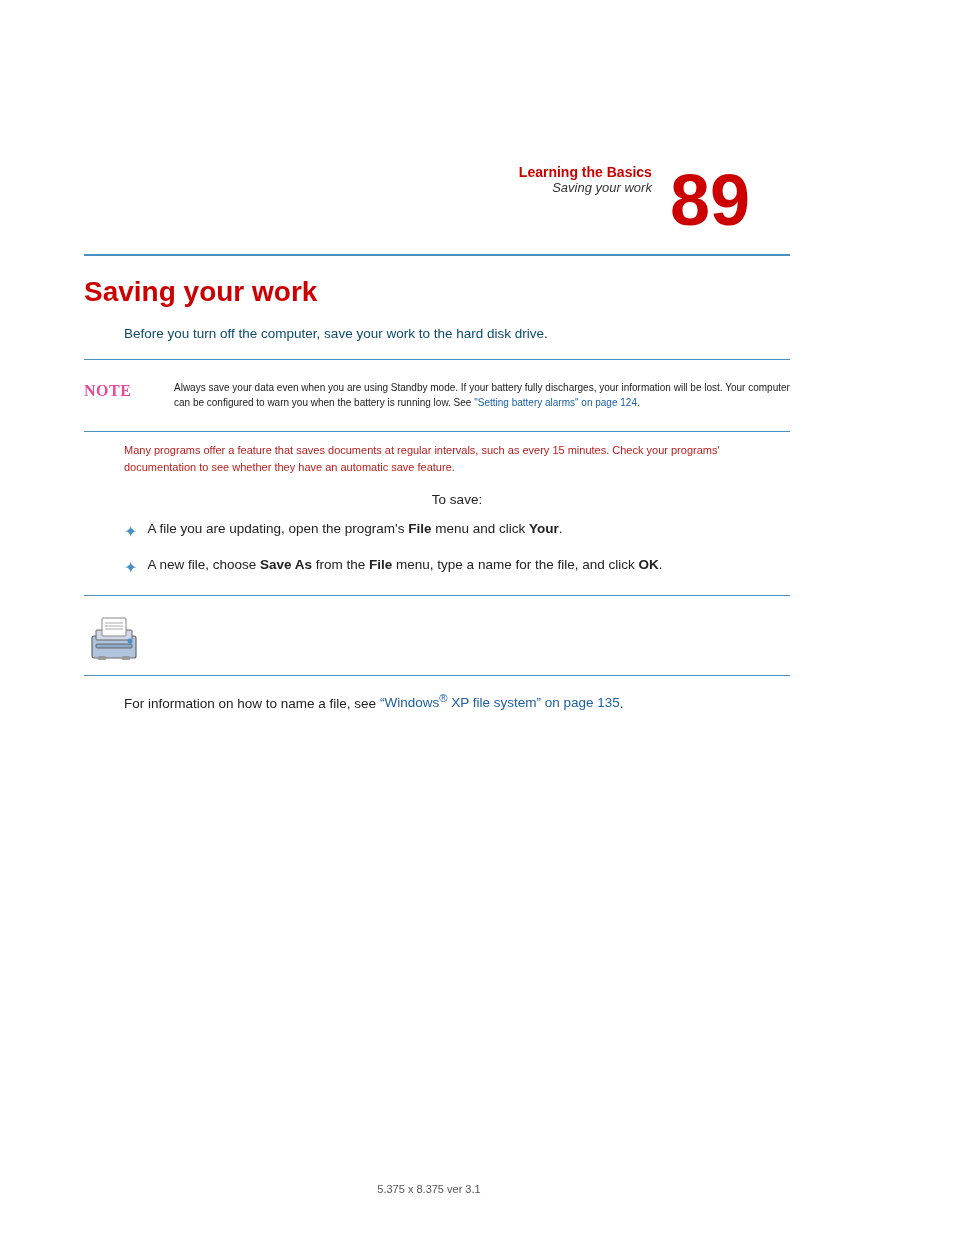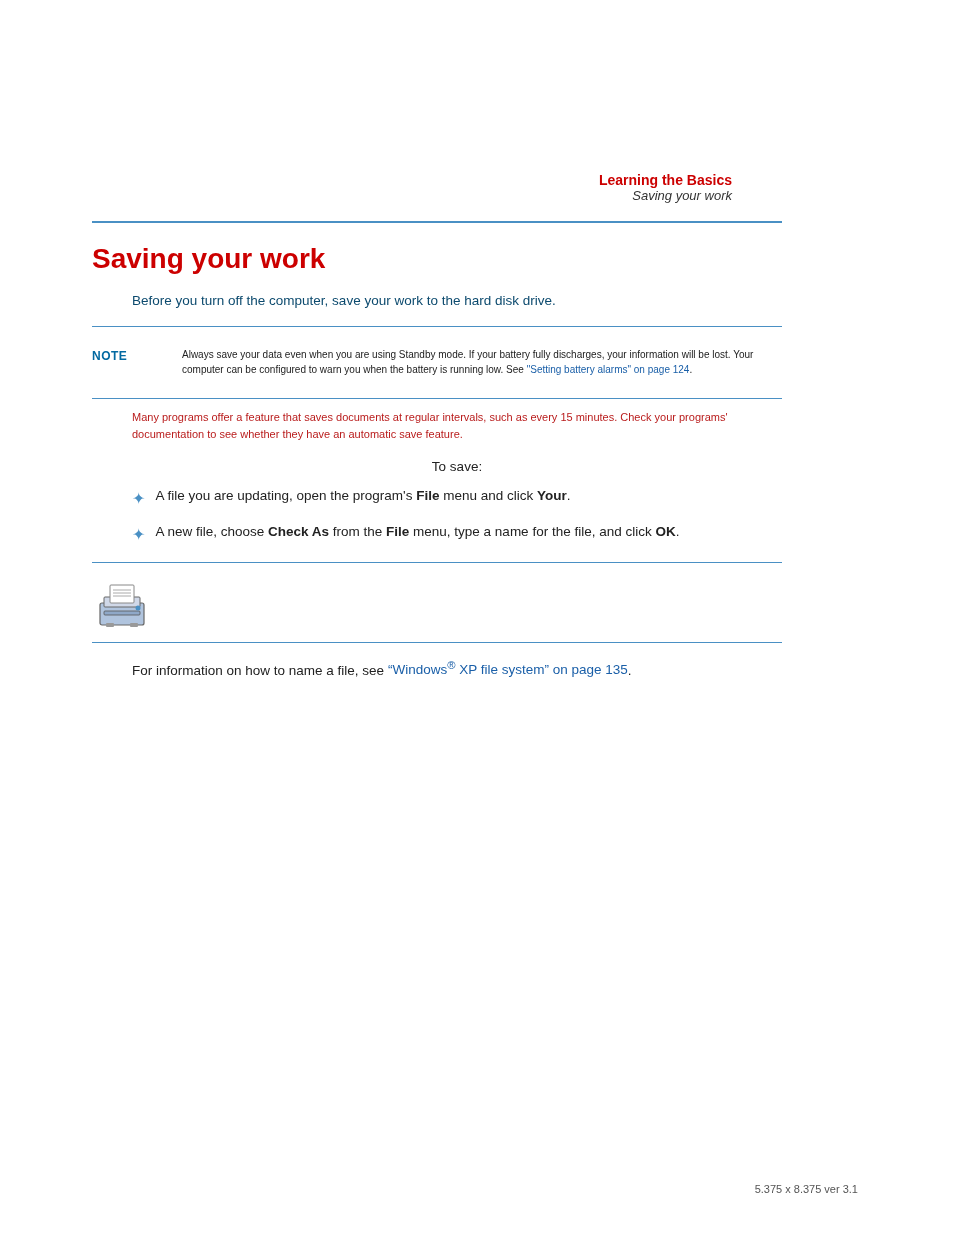--- a/index.html
+++ b/index.html
@@ -13,21 +13,21 @@
       font-family: Arial, Helvetica, sans-serif;
       width: 954px;
       min-height: 1235px;
       position: relative;
     }
 
     .page-container {
       width: 874px;
       min-height: 1235px;
       background: #ffffff;
-      padding: 12px;
+      padding: 4px;
       position: relative;
     }
 
     
     .header-section {
       display: flex;
       justify-content: flex-end;
       align-items: flex-start;
       padding: 160px 120px 10px 120px;
     }
@@ -100,27 +100,27 @@
     
     .note-block {
       display: flex;
       align-items: flex-start;
       margin: 0 0 10px 0;
       padding: 10px 0;
     }
 
     .note-label {
       font-weight: bold;
-      font-size: 12px;
-      color: #0369a1;
+      font-size: 16px;
+      color: #ec4899;
       min-width: 80px;
       margin-right: 10px;
       padding-top: 2px;
       letter-spacing: 0.5px;
-      font-family: Liberation Sans, sans-serif;
+      font-family: Liberation Serif, serif;
     }
 
     .note-text {
       font-size: 10px;
       color: #222;
       line-height: 1.55;
     }
 
     .note-link {
       color: #1a5fa8;
@@ -200,41 +200,42 @@
       line-height: 1.55;
       margin-left: 40px;
     }
 
     
     .footer {
       position: absolute;
       bottom: 40px;
       left: 0;
       right: 16px;
-      text-align: right;
+      text-align: center;
       font-size: 11px;
       color: #555;
     }
 
     
     .printer-svg {
       width: 60px;
       height: 55px;
     }
   </style>
 </head>
 <body>
 
 <div class="page-container">
 
   <div class="header-section">
     <div class="header-text-group">
       <span class="chapter-title">Learning the Basics</span>
       <span class="section-subtitle-header">Saving your work</span>
     </div>
+    <div class="page-number">89</div>
   </div>
 
   <hr class="top-divider">
 
   <div class="content-area">
 
     <h1 class="section-title">Saving your work</h1>
 
     <p class="body-text">Before you turn off the computer, save your work to the hard disk drive.</p>
 
@@ -253,21 +254,21 @@
 
     <p class="to-save-label">To save:</p>
 
     <ul class="bullet-list">
       <li>
         <span class="diamond-bullet">✦</span>
         <span>A file you are updating, open the program's <strong>File</strong> menu and click <strong>Your</strong>.</span>
       </li>
       <li>
         <span class="diamond-bullet">✦</span>
-        <span>A new file, choose <strong>Check As</strong> from the <strong>File</strong> menu, type a name for the file, and click <strong>OK</strong>.</span>
+        <span>A new file, choose <strong>Save As</strong> from the <strong>File</strong> menu, type a name for the file, and click <strong>OK</strong>.</span>
       </li>
     </ul>
 
     <div class="hint-block">
 
       <svg class="printer-svg hint-icon" viewBox="0 0 60 55" xmlns="http://www.w3.org/2000/svg">
 
         <rect x="8" y="28" width="44" height="22" rx="2" fill="#b0c4de" stroke="#666" stroke-width="1.2"></rect>
 
         <rect x="12" y="22" width="36" height="10" rx="1" fill="#d0d8e8" stroke="#666" stroke-width="1"></rect>

